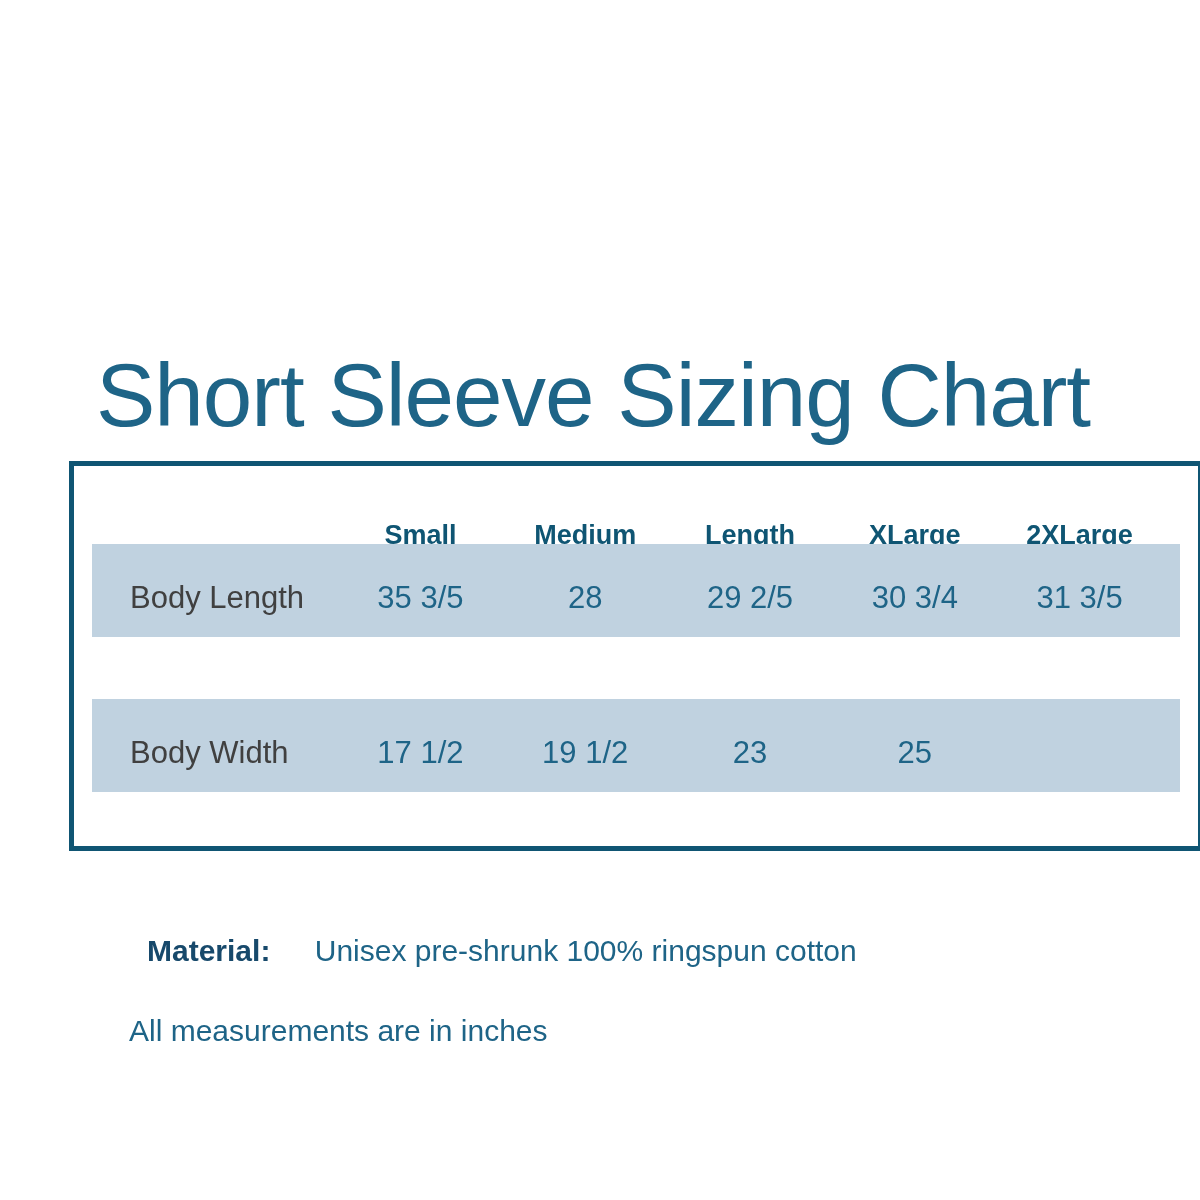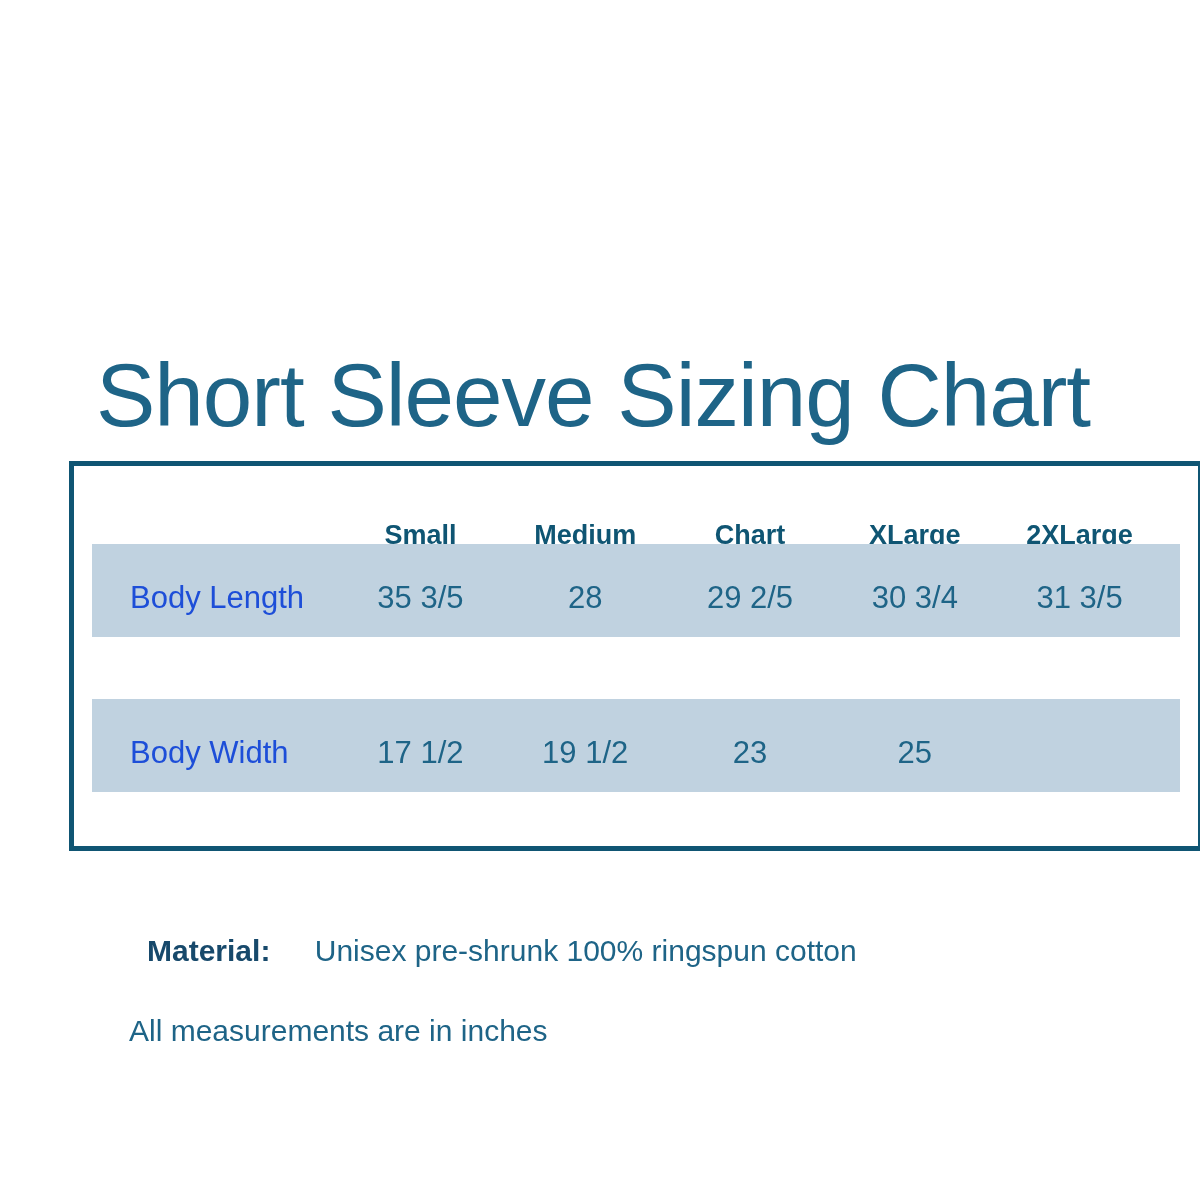--- a/index.html
+++ b/index.html
@@ -54,21 +54,21 @@
   }
   .header-row .cell {
     font-size: 27px;
     font-weight: bold;
     color: #0f5573;
   }
   .label-cell {
     text-align: left;
     padding-left: 20px;
     font-size: 31px;
-    color: #1d4ed8;
+    color: #404040;
   }
   .footer {
     position: absolute;
     left: 57px;
     top: 825px;
     font-size: 30px;
     line-height: 44px;
     color: #1e6487;
     margin-top: 32px;
   }
@@ -83,21 +83,21 @@
 <div class="canvas">
 
   <h1 class="title">Short Sleeve Sizing Chart</h1>
 
   <div class="size-table">
 
     <div class="trow header-row">
       <div class="cell label-cell"></div>
       <div class="cell">Small</div>
       <div class="cell">Medium</div>
-      <div class="cell">Chart</div>
+      <div class="cell">Length</div>
       <div class="cell">XLarge</div>
       <div class="cell">2XLarge</div>
     </div>
 
     <div class="trow data-row">
       <div class="cell label-cell">Body Length</div>
       <div class="cell">35 3/5</div>
       <div class="cell">28</div>
       <div class="cell">29 2/5</div>
       <div class="cell">30 3/4</div>

